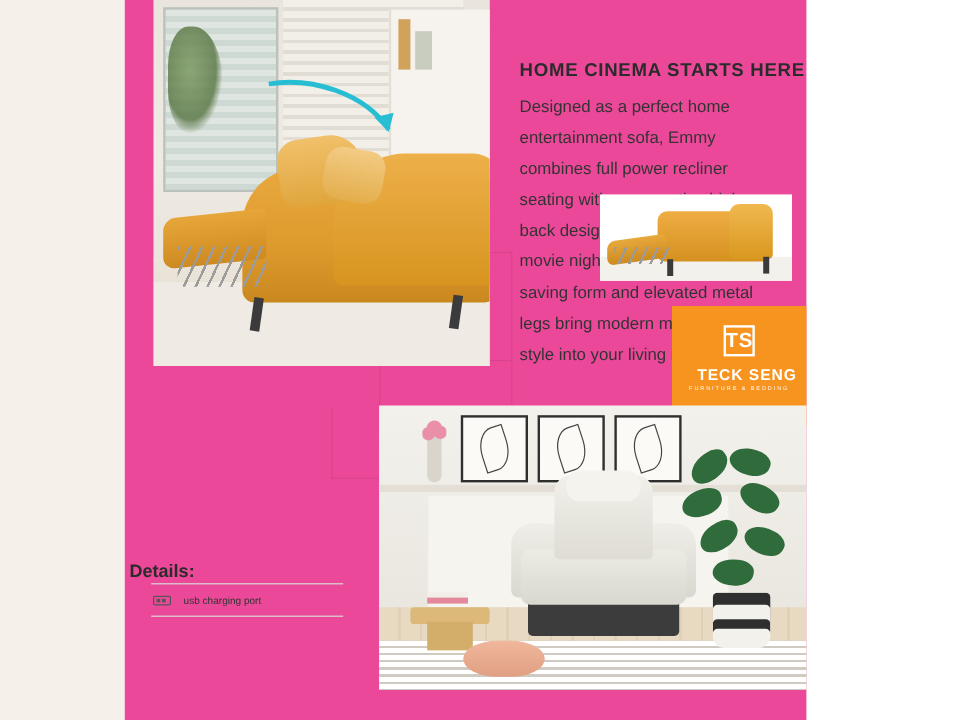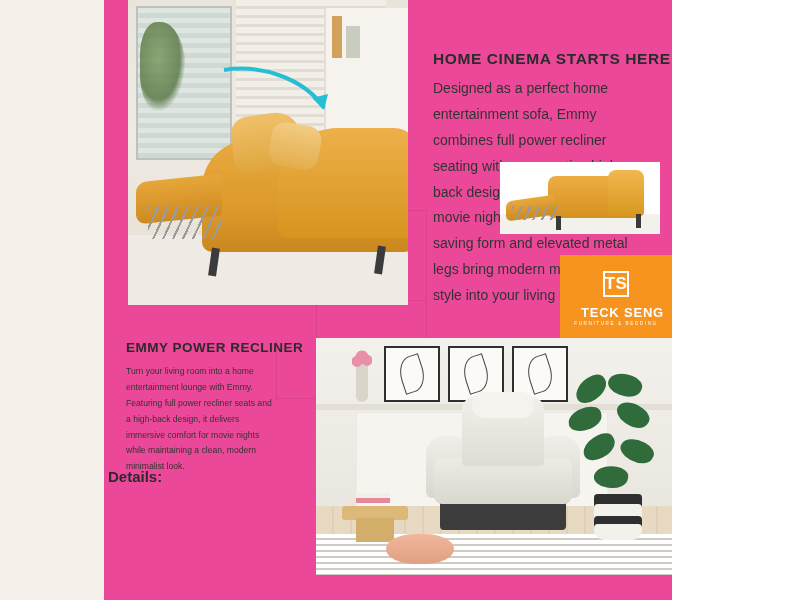--- a/index.html
+++ b/index.html
@@ -541,25 +541,33 @@
     <div class="m-leg1"></div>
     <div class="m-leg2"></div>
   </div>
 
   <div class="logo-block">
     <div class="logo-mark">TS</div>
     <div class="logo-name">TECK SENG</div>
     <div class="logo-tag">FURNITURE &amp; BEDDING</div>
   </div>
 
-  <div class="sub-headline">EMMY POWER RECLINER</div>
-  <div class="sub-copy">Turn your living room into a home entertainment lounge with Emmy. Featuring full power recliner seats and a high-back design, it delivers immersive comfort for movie nights while maintaining a clean, modern minimalist look.</div>
   <div class="details-label">Details:</div>
 
   <div class="feature-list">
+    <div class="feature-row">
+      <span class="feature-icon">
+        <svg width="18" height="12" viewBox="0 0 18 12">
+          <rect x="2" y="3" width="14" height="7" rx="1" fill="none" stroke="#555" stroke-width="1"></rect>
+          <rect x="4.5" y="5" width="3" height="3" fill="#555"></rect>
+          <rect x="9" y="5" width="3" height="3" fill="#555"></rect>
+        </svg>
+      </span>
+      <span class="feature-text">usb charging port</span>
+    </div>
   </div>
 
   <div class="bottom-photo">
     <div class="bp-wall"></div>
     <div class="bp-ledge"></div>
     <div class="bp-art1">
         <span class="bp-art-leaf"></span>
       </div>
     <div class="bp-art2">
         <span class="bp-art-leaf"></span>

